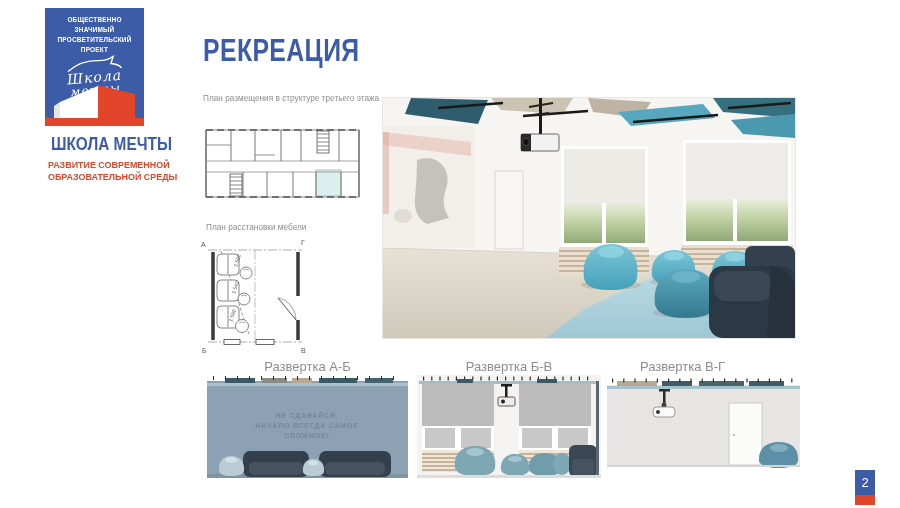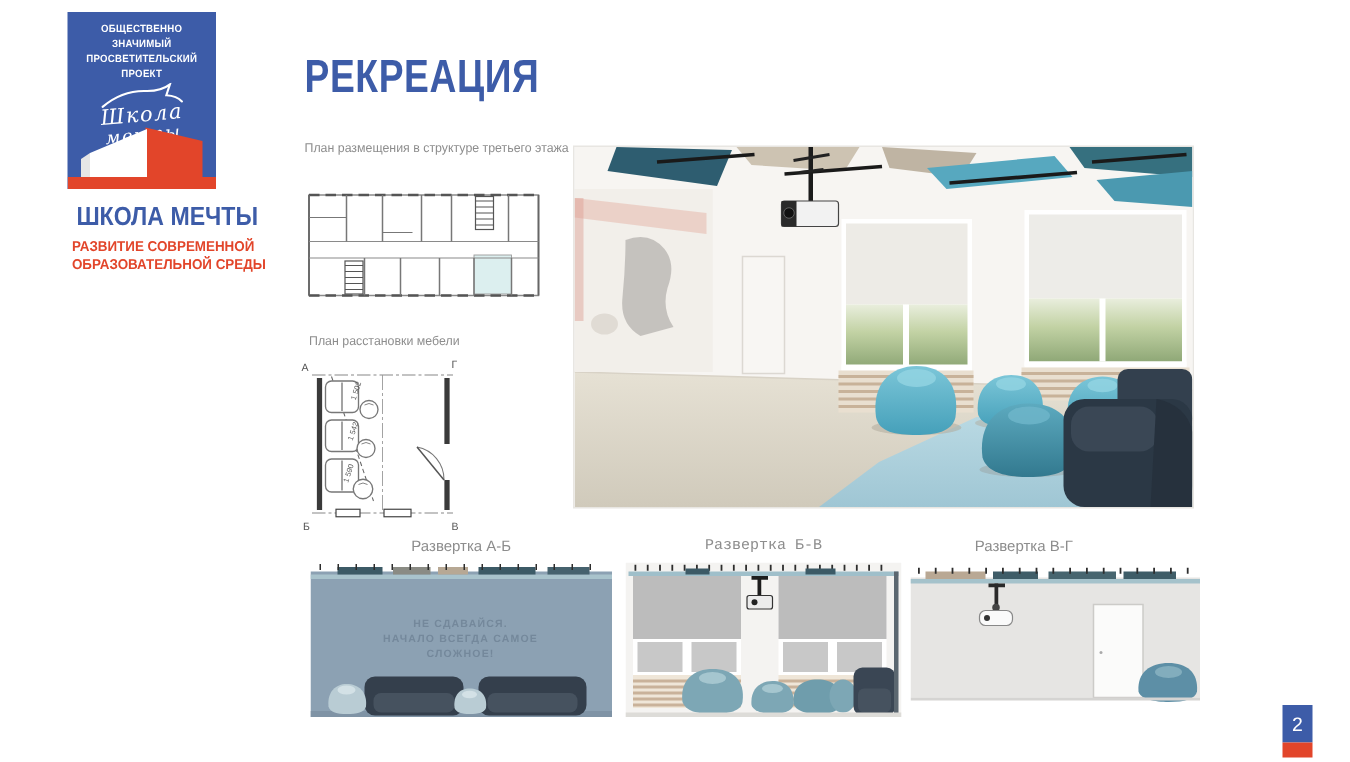--- a/index.html
+++ b/index.html
@@ -29,22 +29,22 @@
   .caption{position:absolute;color:#8d8d8d;font-size:8.5px;transform:scaleX(.97);
            transform-origin:left top;white-space:nowrap;}
   .cap-floor{left:203px;top:93px;}
   .cap-furn{left:206px;top:222px;}
 
   .floorplan-svg{position:absolute;left:203px;top:125px;}
   .furnplan-svg{position:absolute;left:198px;top:236px;}
   .render-svg{position:absolute;left:383px;top:98px;outline:1px solid #e8e6e2;}
 
   
-  .elev-label{position:absolute;top:359px;color:#8d8d8d;font-size:10px;text-align:center;}
-  .lab1{left:207px;width:201px;} .lab2{left:417px;width:184px;font-family:Liberation Mono, monospace;} .lab3{left:586px;width:193px;}
+  .elev-label{position:absolute;top:359px;color:#8d8d8d;font-size:13px;text-align:center;}
+  .lab1{left:207px;width:201px;} .lab2{left:417px;width:184px;} .lab3{left:586px;width:193px;}
   .elev1{position:absolute;left:207px;top:375px;}
   .elev2{position:absolute;left:417px;top:375px;}
   .elev3{position:absolute;left:607px;top:377px;}
 
   
   .page-num{position:absolute;left:855px;top:470px;width:20px;}
   .page-num .num{height:25px;background:#3d5ca8;color:#fff;font-size:13px;
                  display:flex;align-items:center;justify-content:center;}
   .page-num .strip{height:10px;background:#e2452a;}
 

